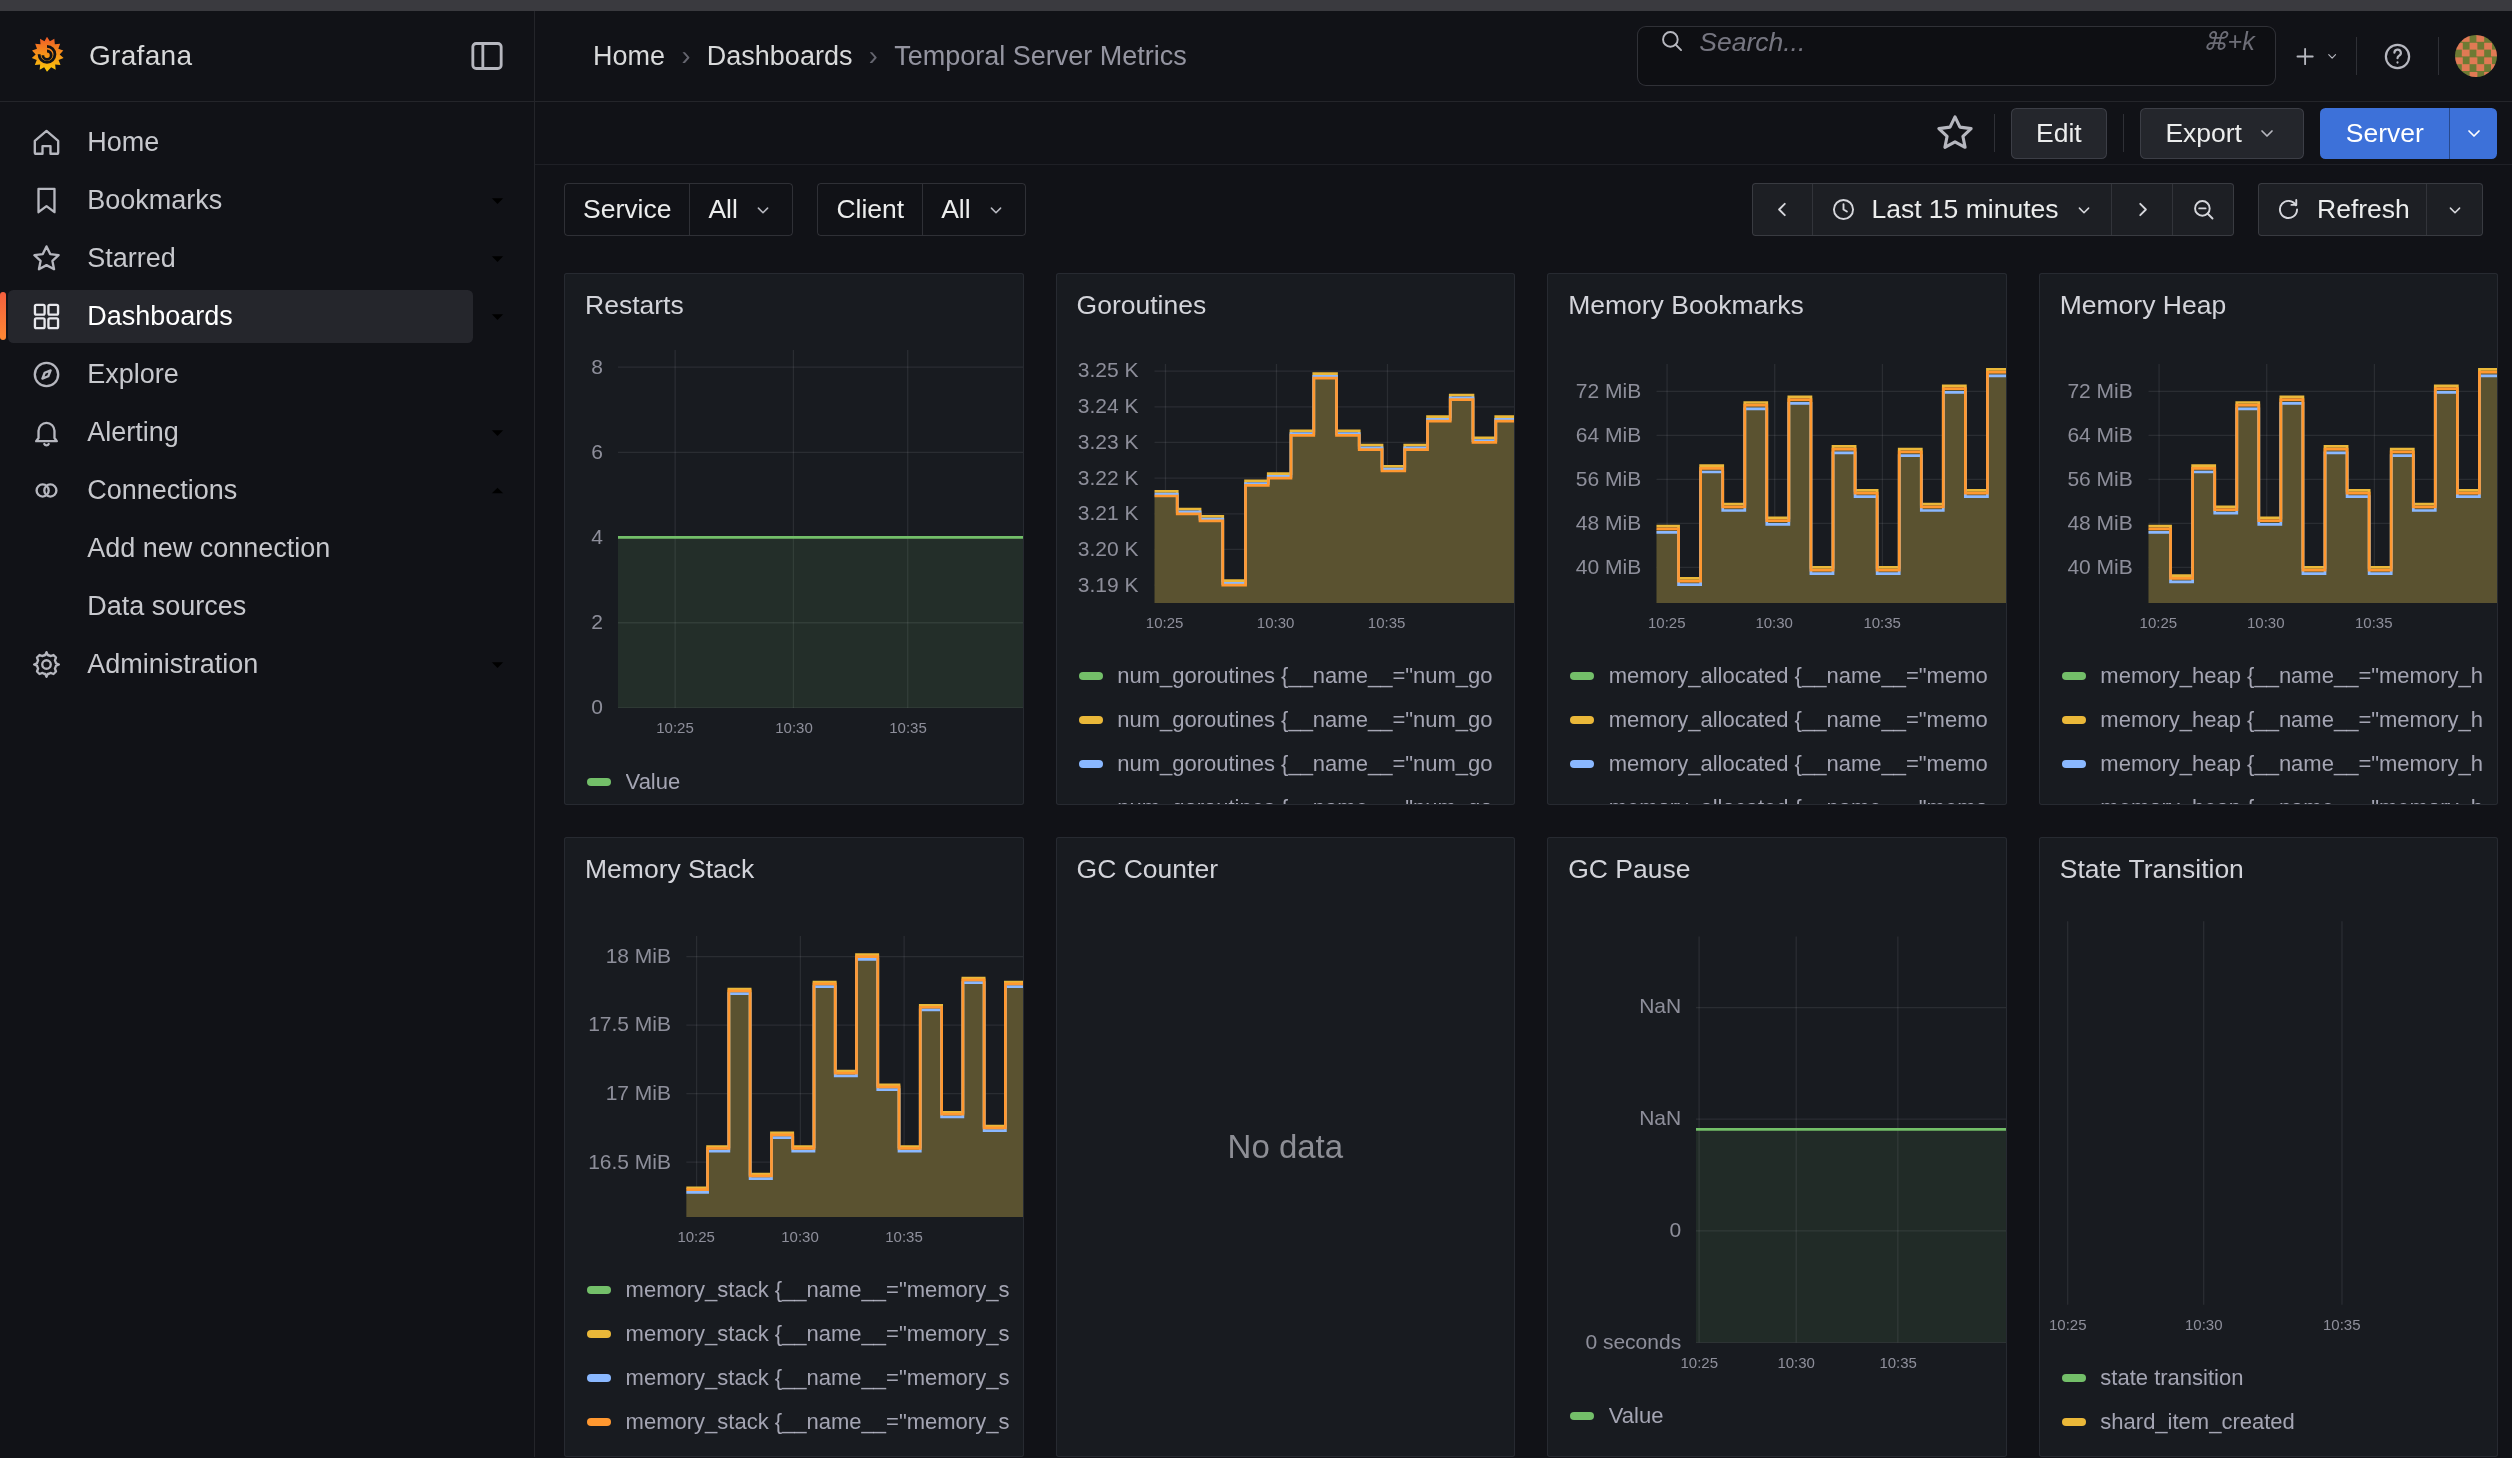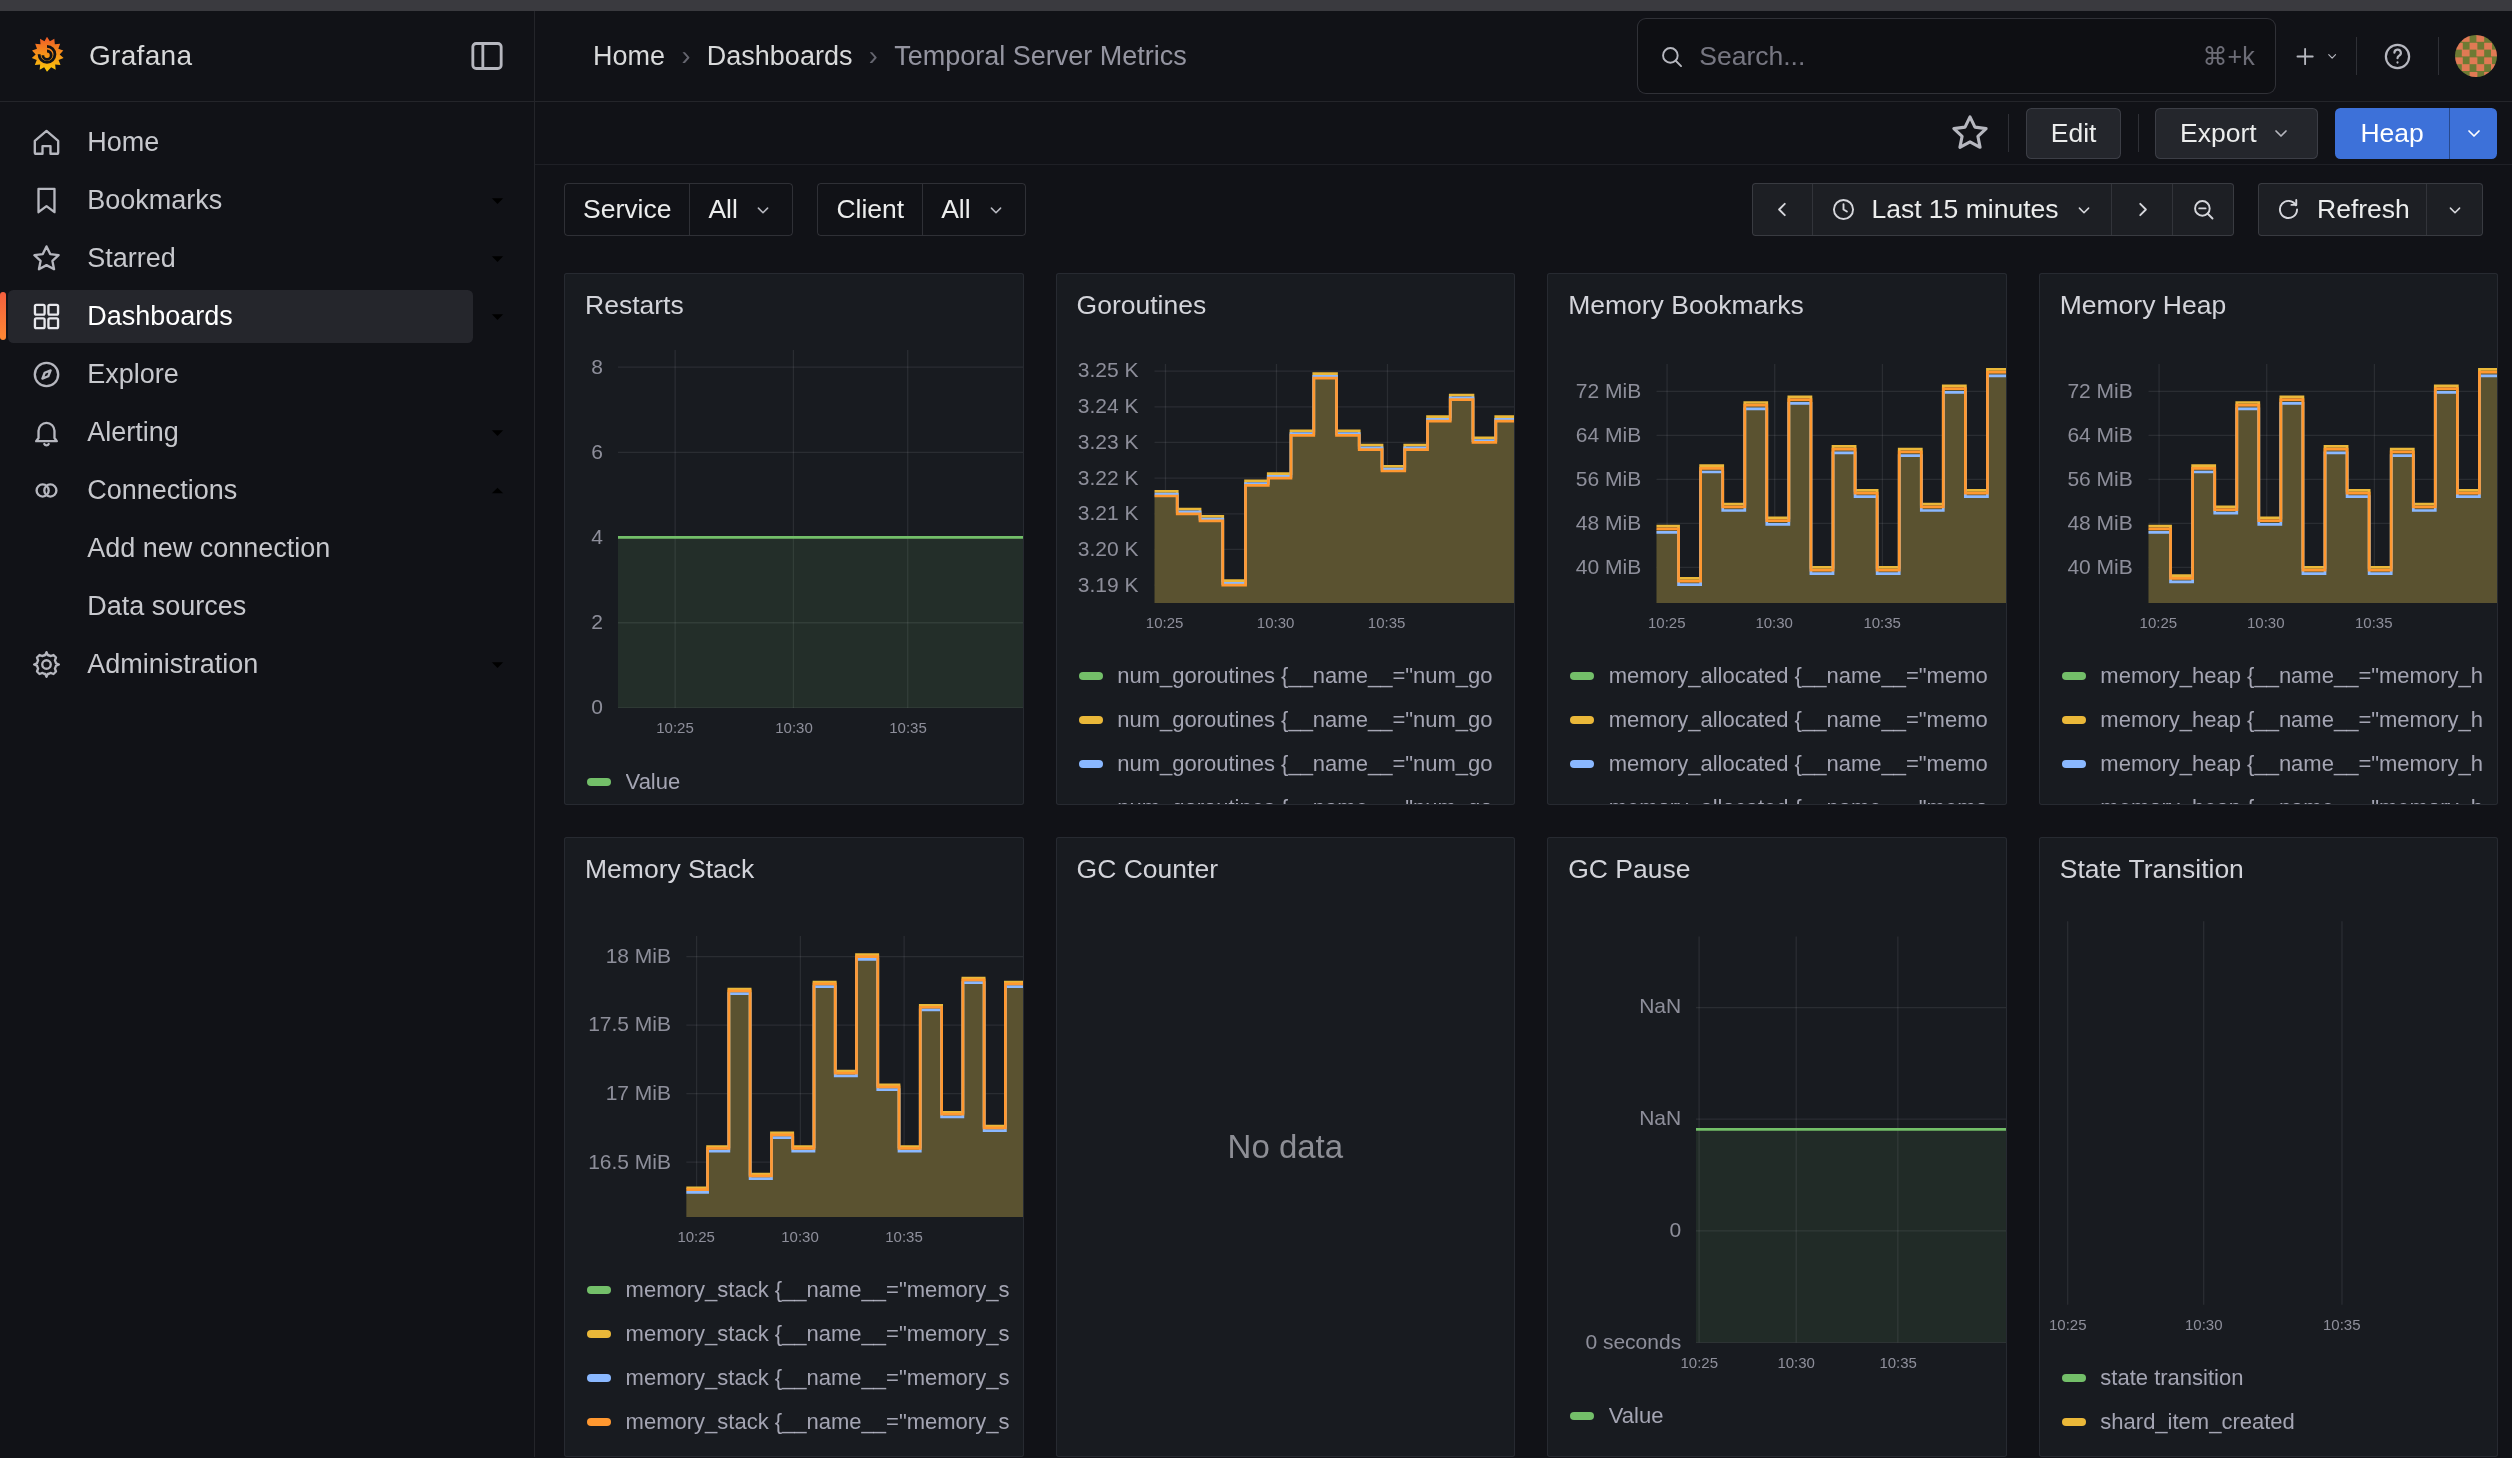--- a/index.html
+++ b/index.html
@@ -20,21 +20,21 @@
   .topbar-left { width:535px; height:100%; display:flex; align-items:center; padding:0 27px; border-right:0.9px solid rgba(204,204,220,0.10); }
   .logo { width:40px; height:40px; margin-right:22px; flex:none; }
   .brand { font-size:28px; color:#d8d9da; letter-spacing:0.3px; }
   .dock-btn { margin-left:auto; width:40px; height:40px; background:none; border:none; cursor:pointer; }
   .topbar-mid { flex:1; display:flex; align-items:center; padding-left:58px; }
   .crumb { display:flex; align-items:center; gap:16.4px; }
   .crumb a { color:#d8d9da; text-decoration:none; font-size:27px; }
   .crumb .sep { color:rgba(204,204,220,0.45); font-size:27px; }
   .crumb .current { color:rgba(204,204,220,0.70); }
   .topbar-right { display:flex; align-items:center; padding-right:14.6px; gap:16.4px; }
-  .searchbox { width:639px; height:76px; background:#0e0f13; border:0.9px solid rgba(204,204,220,0.18); border-radius:9px; display:flex; align-items:center; padding:0 20px; gap:14.6px; }
+  .searchbox { width:639px; height:60px; background:#0e0f13; border:0.9px solid rgba(204,204,220,0.18); border-radius:9px; display:flex; align-items:flex-start; padding:0 20px; gap:14.6px;font-style:italic; }
   .searchbox .ph { color:rgba(204,204,220,0.55); font-size:26.5px; flex:1; }
   .searchbox .kbd { color:rgba(204,204,220,0.50); font-size:25px; }
   .tb-ibtn { width:48px; height:48px; background:none; border:none; display:flex; align-items:center; justify-content:center; gap:5.5px; cursor:pointer; }
   .vdiv { width:0.9px; height:38px; background:rgba(204,204,220,0.16); }
   .avatar { width:42px; height:42px; border-radius:50%; overflow:hidden; border:none; cursor:pointer;
     background:repeating-conic-gradient(#e07a54 0% 25%, #6e7a33 0% 50%) 0 0/14.6px 14.6px; }
 
   
   .main { display:flex; height:1355px; }
   .sidebar { width:535px; flex:none; border-right:0.9px solid rgba(204,204,220,0.10); padding-top:11px; }
@@ -316,21 +316,21 @@
       <div class="vdiv"></div>
       <button class="btn">
         <span>Export</span>
         <span class="ico">
             <svg viewBox="0 0 24 24">
               <path d="M7 10l5 5 5-5"></path>
             </svg>
           </span>
       </button>
       <div class="share-group">
-        <button class="share-main">Heap</button>
+        <button class="share-main">Server</button>
         <button class="share-caret">
           <span class="ico">
               <svg viewBox="0 0 24 24">
                 <path d="M7 10l5 5 5-5"></path>
               </svg>
             </span>
         </button>
       </div>
     </div>
 

